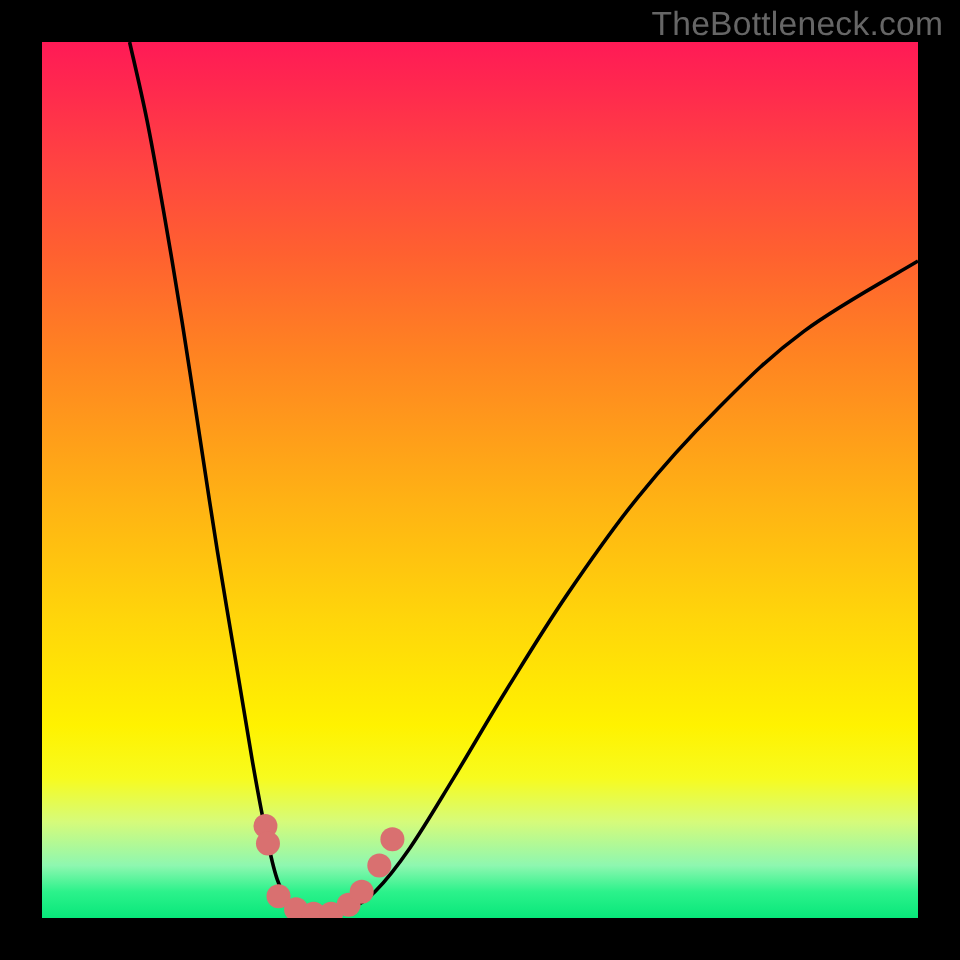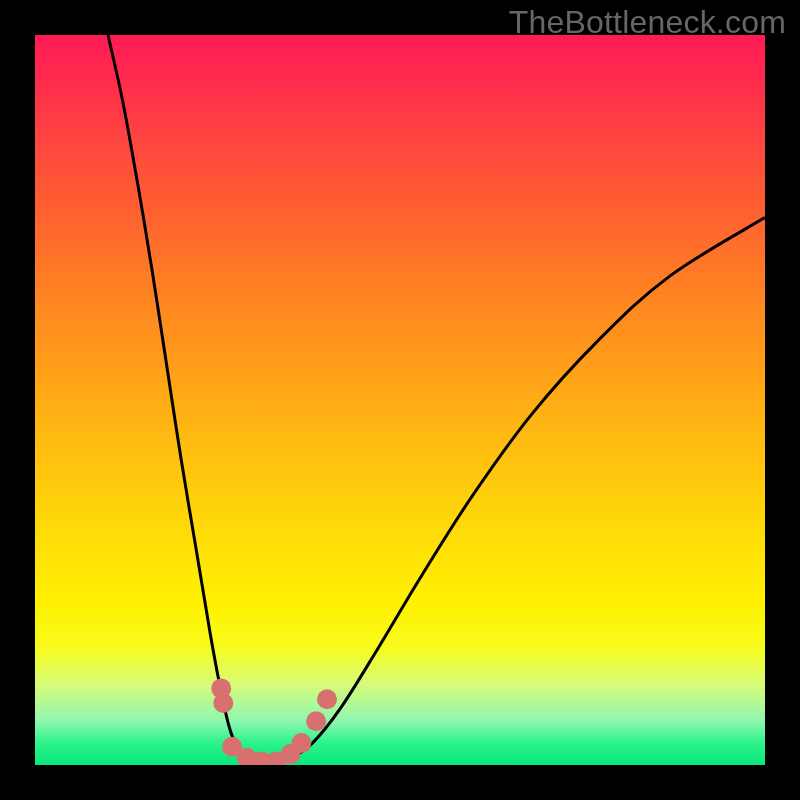--- a/index.html
+++ b/index.html
@@ -15,21 +15,21 @@
     position: absolute;
     width: 800px;
     height: 800px;
     background: #000;
   }
   .watermark {
     position: absolute;
     top: 4px;
     right: 14px;
     color: #666;
-    font-size: 32px;
+    font-size: 28px;
     font-weight: 500;
     letter-spacing: 0.2px;
   }
   .plot-area {
     position: absolute;
     left: 35px;
     top: 35px;
     width: 730px;
     height: 730px;
     overflow: hidden;

